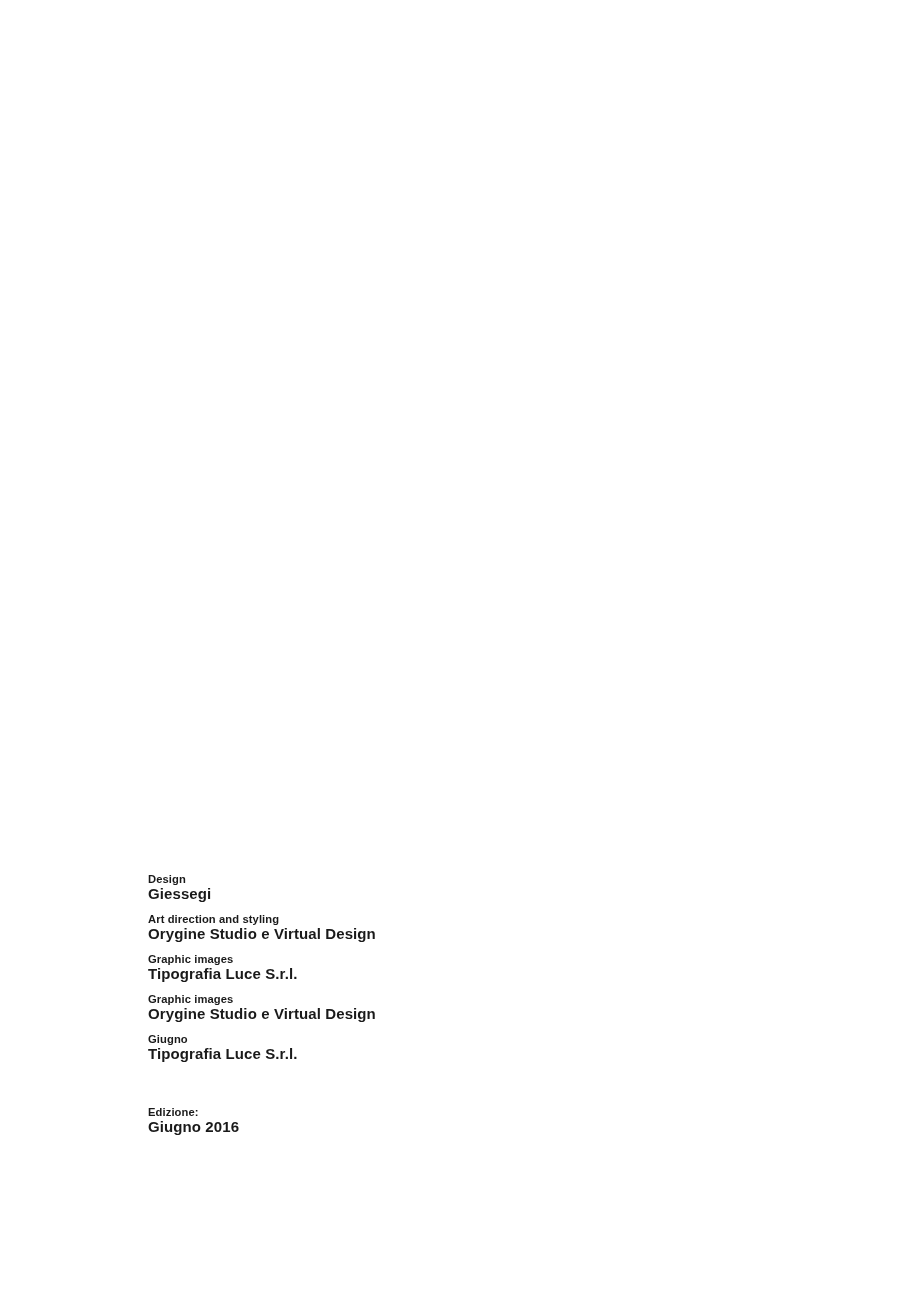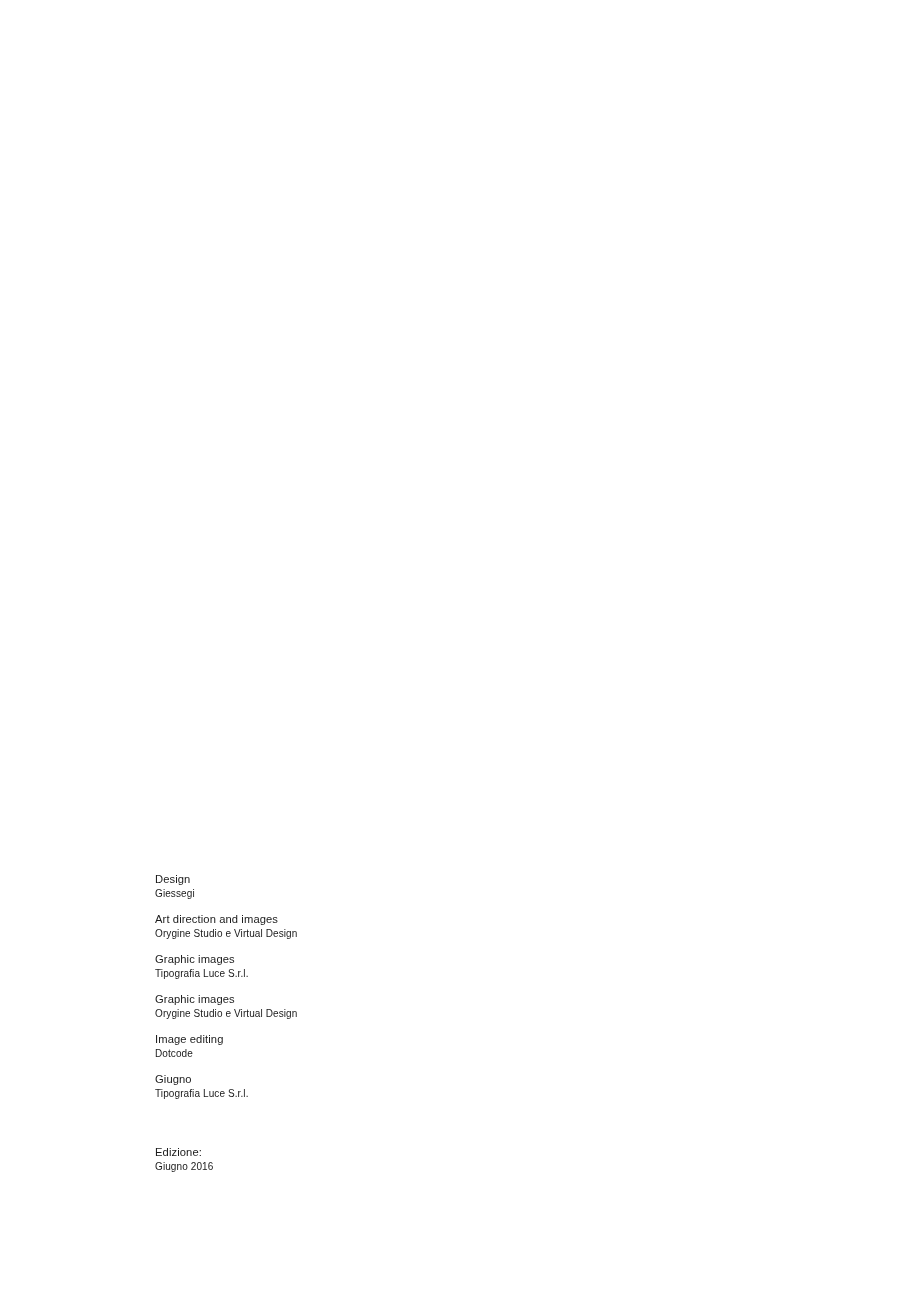--- a/index.html
+++ b/index.html
@@ -10,76 +10,73 @@
   .page {
     position: relative;
     width: 906px;
     height: 1299px;
     background: #ffffff;
     overflow: hidden;
     font-family: "Liberation Sans", sans-serif;
   }
   .colophon {
     position: absolute;
-    left: 155px;
+    left: 148px;
     top: 872px;
     width: 320px;
+    font-weight: bold;
   }
   .credit-block {
     margin-bottom: 11px;
   }
   .credit-block:last-child {
     margin-bottom: 0;
     margin-top: 44px;
   }
   .credit-role {
     font-size: 11.2px;
     line-height: 14.5px;
     color: #1a1a1a;
     letter-spacing: 0.1px;
     white-space: nowrap;
   }
   .credit-value {
-    font-size: 10px;
+    font-size: 15px;
     line-height: 14.5px;
     color: #1a1a1a;
     letter-spacing: 0.1px;
     white-space: nowrap;
   }
 </style>
 </head>
 <body>
 
 <div class="page">
   <div class="colophon">
 
     <div class="credit-block">
       <div class="credit-role">Design</div>
       <div class="credit-value">Giessegi</div>
     </div>
 
     <div class="credit-block">
-      <div class="credit-role">Art direction and images</div>
+      <div class="credit-role">Art direction and styling</div>
       <div class="credit-value">Orygine Studio e Virtual Design</div>
     </div>
 
     <div class="credit-block">
       <div class="credit-role">Graphic images</div>
       <div class="credit-value">Tipografia Luce S.r.l.</div>
     </div>
 
     <div class="credit-block">
       <div class="credit-role">Graphic images</div>
       <div class="credit-value">Orygine Studio e Virtual Design</div>
     </div>
 
-    <div class="credit-block">
-      <div class="credit-role">Image editing</div>
-      <div class="credit-value">Dotcode</div>
-    </div>
 
     <div class="credit-block">
       <div class="credit-role">Giugno</div>
       <div class="credit-value">Tipografia Luce S.r.l.</div>
     </div>
 
     <div class="credit-block">
       <div class="credit-role">Edizione:</div>
       <div class="credit-value">Giugno 2016</div>
     </div>

